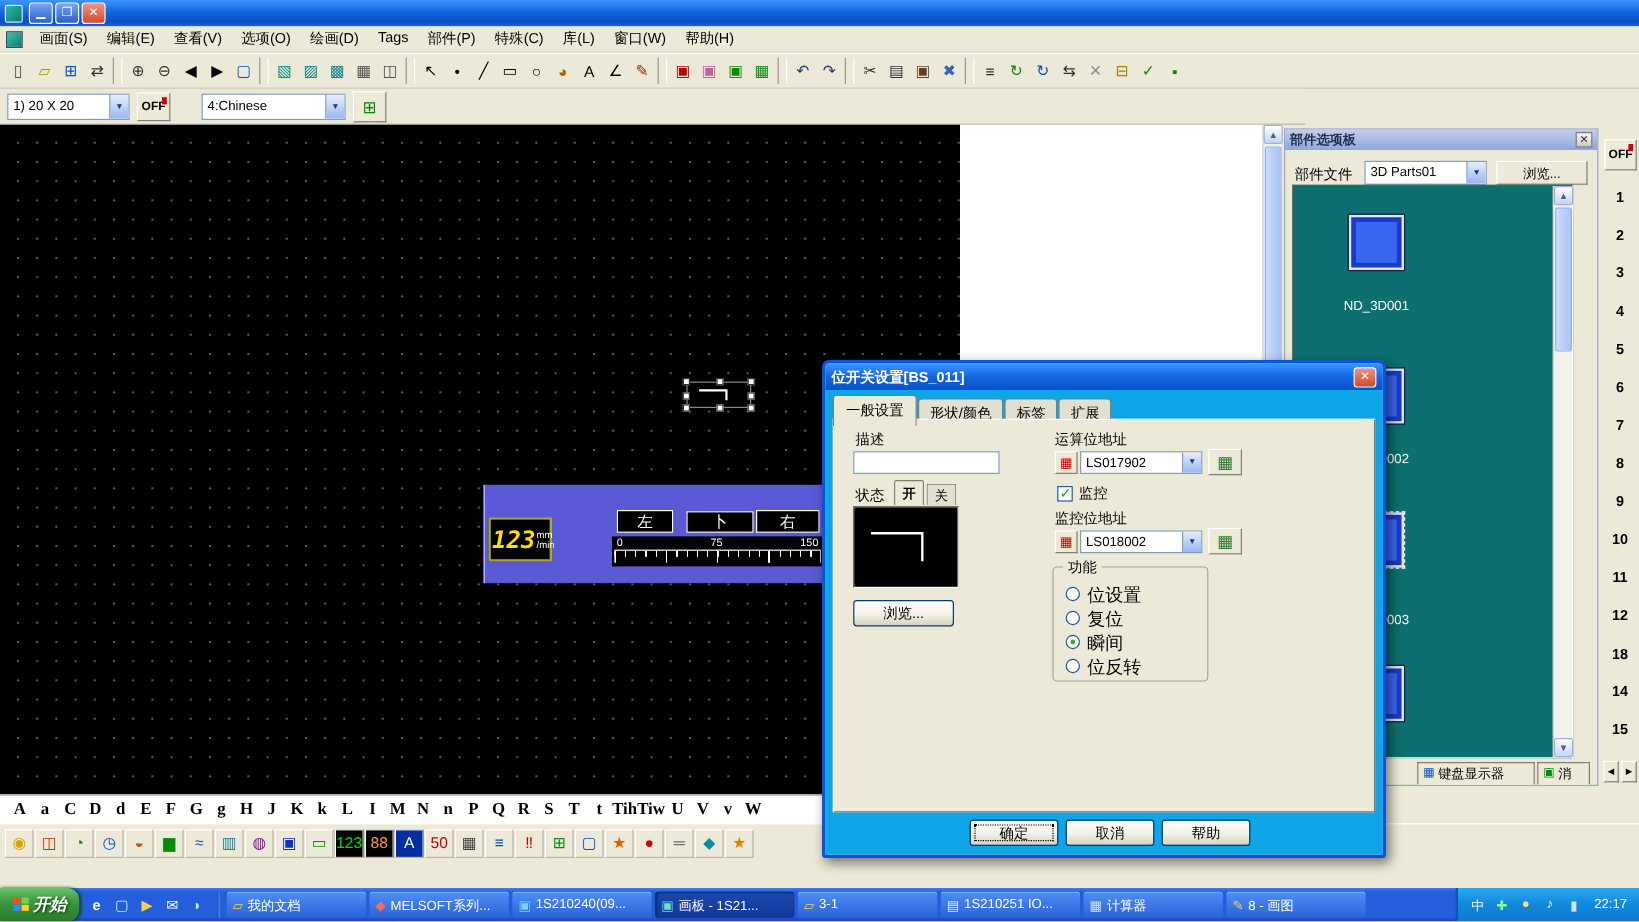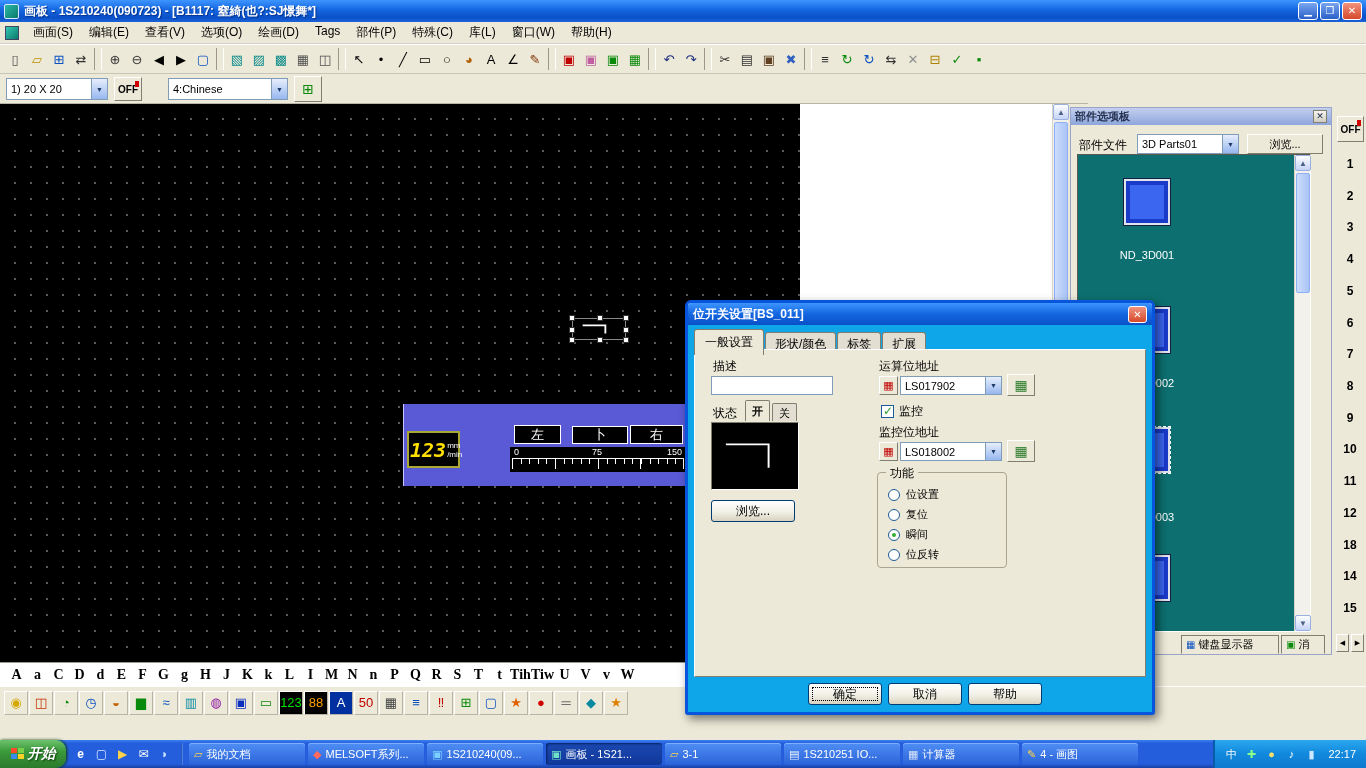--- a/index.html
+++ b/index.html
@@ -141,31 +141,30 @@
     background:linear-gradient(180deg,#fff,#f2f0e6 55%,#d8d2bf); font-size:12px;
     display:flex; align-items:center; justify-content:center; }
   .xpbtn.default::after { content:''; position:absolute; inset:3px; border:1px dotted #000; }
   .devbtn { position:absolute; width:19px; height:19px; display:flex; align-items:center; justify-content:center; font-size:11px; }
   .checkbox { position:absolute; width:13px; height:13px; background:#fff; border:1px solid #1d5a99; }
   .checkbox.on::after { content:'✓'; position:absolute; left:1px; top:-2px; color:#21a121; font-size:12px; font-weight:bold; }
   .groupbox { position:absolute; border:1px solid #a8a490; border-radius:4px; }
   .grouplegend { position:absolute; top:-8px; left:8px; background:#ece9d8; padding:0 4px; font-size:12px; }
   .radio { position:absolute; width:12px; height:12px; border-radius:50%; background:#fff; border:1px solid #1d5a99; }
   .radio.on::after { content:''; position:absolute; left:3px; top:3px; width:4px; height:4px; border-radius:50%; background:#35ac35; }
-  .rlabel { position:absolute; font-size:11px; white-space:nowrap; }
+  .rlabel { position:absolute; font-size:15px; white-space:nowrap; }
   .dlabel { position:absolute; font-size:12px; white-space:nowrap; }
 </style>
 </head>
 <body>
 
 <div id="root">
 
   <div class="abs titlebar">
     <div class="app-icon"></div>
-    <div class="title-text">画板 - 1S210240(090723) - [B1117: 窒綺(也?:SJ憬舞*]</div>
     <div class="cap-btns">
       <div class="cap-btn">▁</div>
       <div class="cap-btn">❒</div>
       <div class="cap-btn close">✕</div>
     </div>
   </div>
 
   <div class="abs menubar">
     <div class="mdi-icon"></div>
     <div style="display:flex">
@@ -532,21 +531,21 @@
         <div class="task">
           <span class="tbicon" style="color: rgb(232, 240, 255);">▤</span>
           <span class="tblabel">1S210251 IO...</span>
         </div>
         <div class="task">
           <span class="tbicon" style="color: rgb(216, 228, 248);">▦</span>
           <span class="tblabel">计算器</span>
         </div>
         <div class="task">
           <span class="tbicon" style="color: rgb(255, 210, 74);">✎</span>
-          <span class="tblabel">4 - 画图</span>
+          <span class="tblabel">8 - 画图</span>
         </div>
       </div>
     <div class="tray">
       <div style="display:flex;gap:4px">
           <div class="tray-icon" style="color: rgb(255, 255, 255);">中</div>
           <div class="tray-icon" style="color: rgb(138, 255, 138);">✚</div>
           <div class="tray-icon" style="color: rgb(255, 224, 106);">●</div>
           <div class="tray-icon" style="color: rgb(255, 255, 255);">♪</div>
           <div class="tray-icon" style="color: rgb(207, 232, 255);">▮</div>
         </div>

